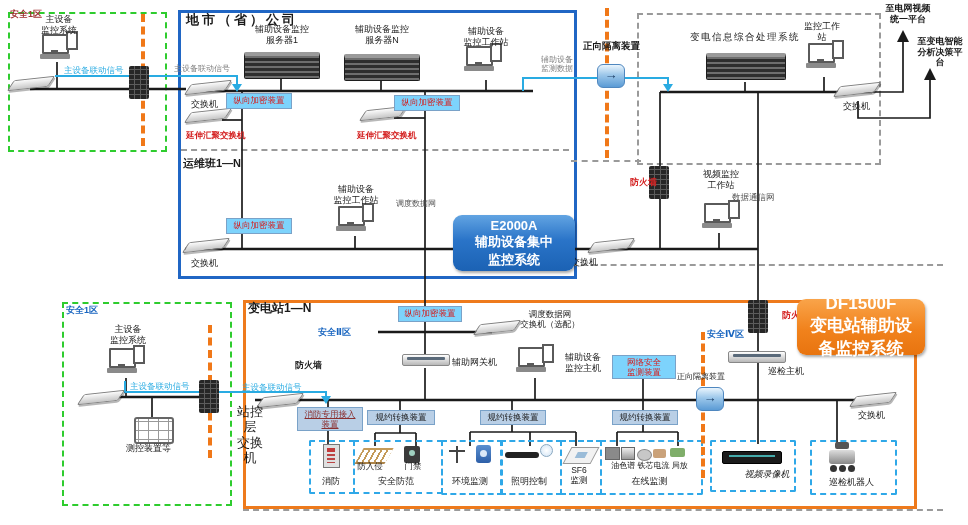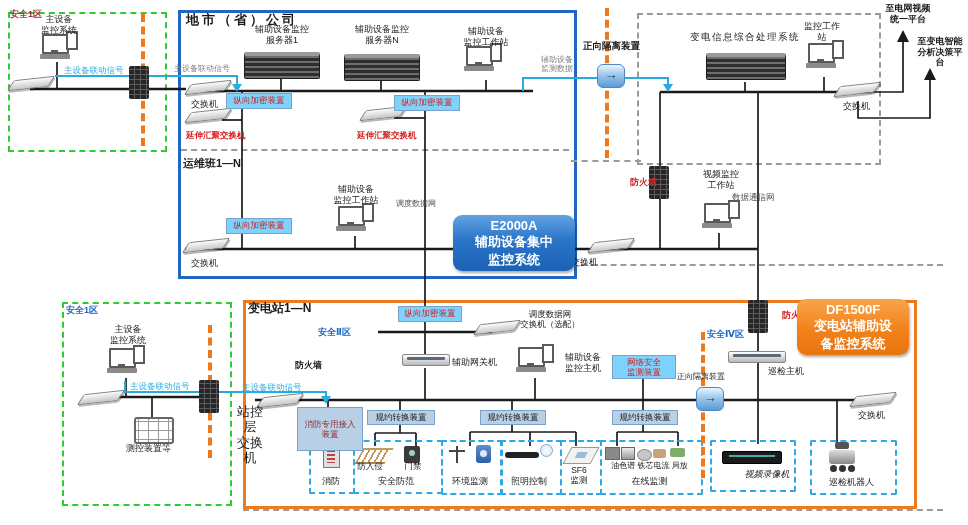--- a/index.html
+++ b/index.html
@@ -10,21 +10,21 @@
   .ml{white-space:pre-line;text-align:center;}
   .b{font-weight:bold;}
   .red{color:#d42020;padding-left:11px;}
   .dred{color:#a03434;}
   .blue{color:#1a66c0;}
   .gray{color:#808080;}
   .sig{color:#29abe2;}
   .encbox{position:absolute;background:#7dd3fc;border:1px solid #7aa2c8;color:#d42020;font-size:8.5px;text-align:center;height:14px;line-height:13px;z-index:2;}
   .encbox.tall{height:auto;line-height:1.2;padding:1px 0;}
   .protobox{position:absolute;background:#b9cfe6;border:1px solid #7aa2c8;color:#1a1a1a;font-size:8.5px;text-align:center;height:13px;line-height:12px;z-index:2;}
-  .protobox.tall{height:auto;line-height:1.2;padding:11px 0;color:#8b2f2f;}
+  .protobox.tall{height:auto;line-height:1.2;padding:1px 0;color:#8b2f2f;text-decoration:underline;}
   .bluedash{position:absolute;border:2px dashed #2fa8e8;border-radius:2px;z-index:1;}
   .badge{position:absolute;border-radius:9px;background:linear-gradient(180deg,#62a4e2 0%,#2a74c8 45%,#1b62b4 100%);color:#fff;font-weight:bold;text-align:center;z-index:4;box-shadow:1px 2px 3px rgba(0,0,0,.35);display:flex;align-items:center;justify-content:center;}
   .badge.orange{background:linear-gradient(180deg,#f9a44a 0%,#f1821c 55%,#e8740f 100%);}
   .dotv{position:absolute;width:0;border-left:4px dashed #f07818;z-index:2;}
   .dashh{position:absolute;height:0;border-top:2px dashed #9a9a9a;z-index:0;}
   .ic{position:absolute;z-index:2;}
   .ic i{position:absolute;display:block;}
   
   .pc{width:40px;height:32px;}
   .pc .mon{left:2px;top:0;width:23px;height:16px;border:2px solid #5a5a5a;background:#fff;border-radius:1px;}
@@ -271,21 +271,21 @@
   <div class="lbl b" style="left:183px;top:157px;font-size:11px;">运维班1—N</div>
   <div class="lbl ml" style="left:324px;top:184px;width:64px;">辅助设备
 监控工作站</div>
   <div class="encbox" style="left:226px;top:218px;width:64px;">纵向加密装置</div>
   <div class="lbl" style="left:191px;top:258px;">交换机</div>
   <div class="lbl" style="left:396px;top:199px;font-size:8px;color:#555;">调度数据网</div>
 
   <div class="badge ml" style="left:453px;top:215px;width:122px;height:56px;font-size:13px;">E2000A
 辅助设备集中
 监控系统</div>
-  <div class="badge orange ml" style="left:797px;top:299px;width:112px;height:56px;font-size:13px;">DF1500F
+  <div class="badge orange ml" style="left:797px;top:299px;width:128px;height:56px;font-size:17px;">DF1500F
 变电站辅助设
 备监控系统</div>
 
   <div class="lbl" style="left:690px;top:31px;font-size:9.5px;letter-spacing:1.5px;">变电信息综合处理系统</div>
   <div class="lbl ml" style="left:796px;top:21px;width:52px;">监控工作
 站</div>
   <div class="lbl" style="left:843px;top:101px;">交换机</div>
   <div class="lbl ml b" style="left:880px;top:3px;width:56px;">至电网视频
 统一平台</div>
   <div class="lbl ml b" style="left:911px;top:36px;width:58px;">至变电智能

